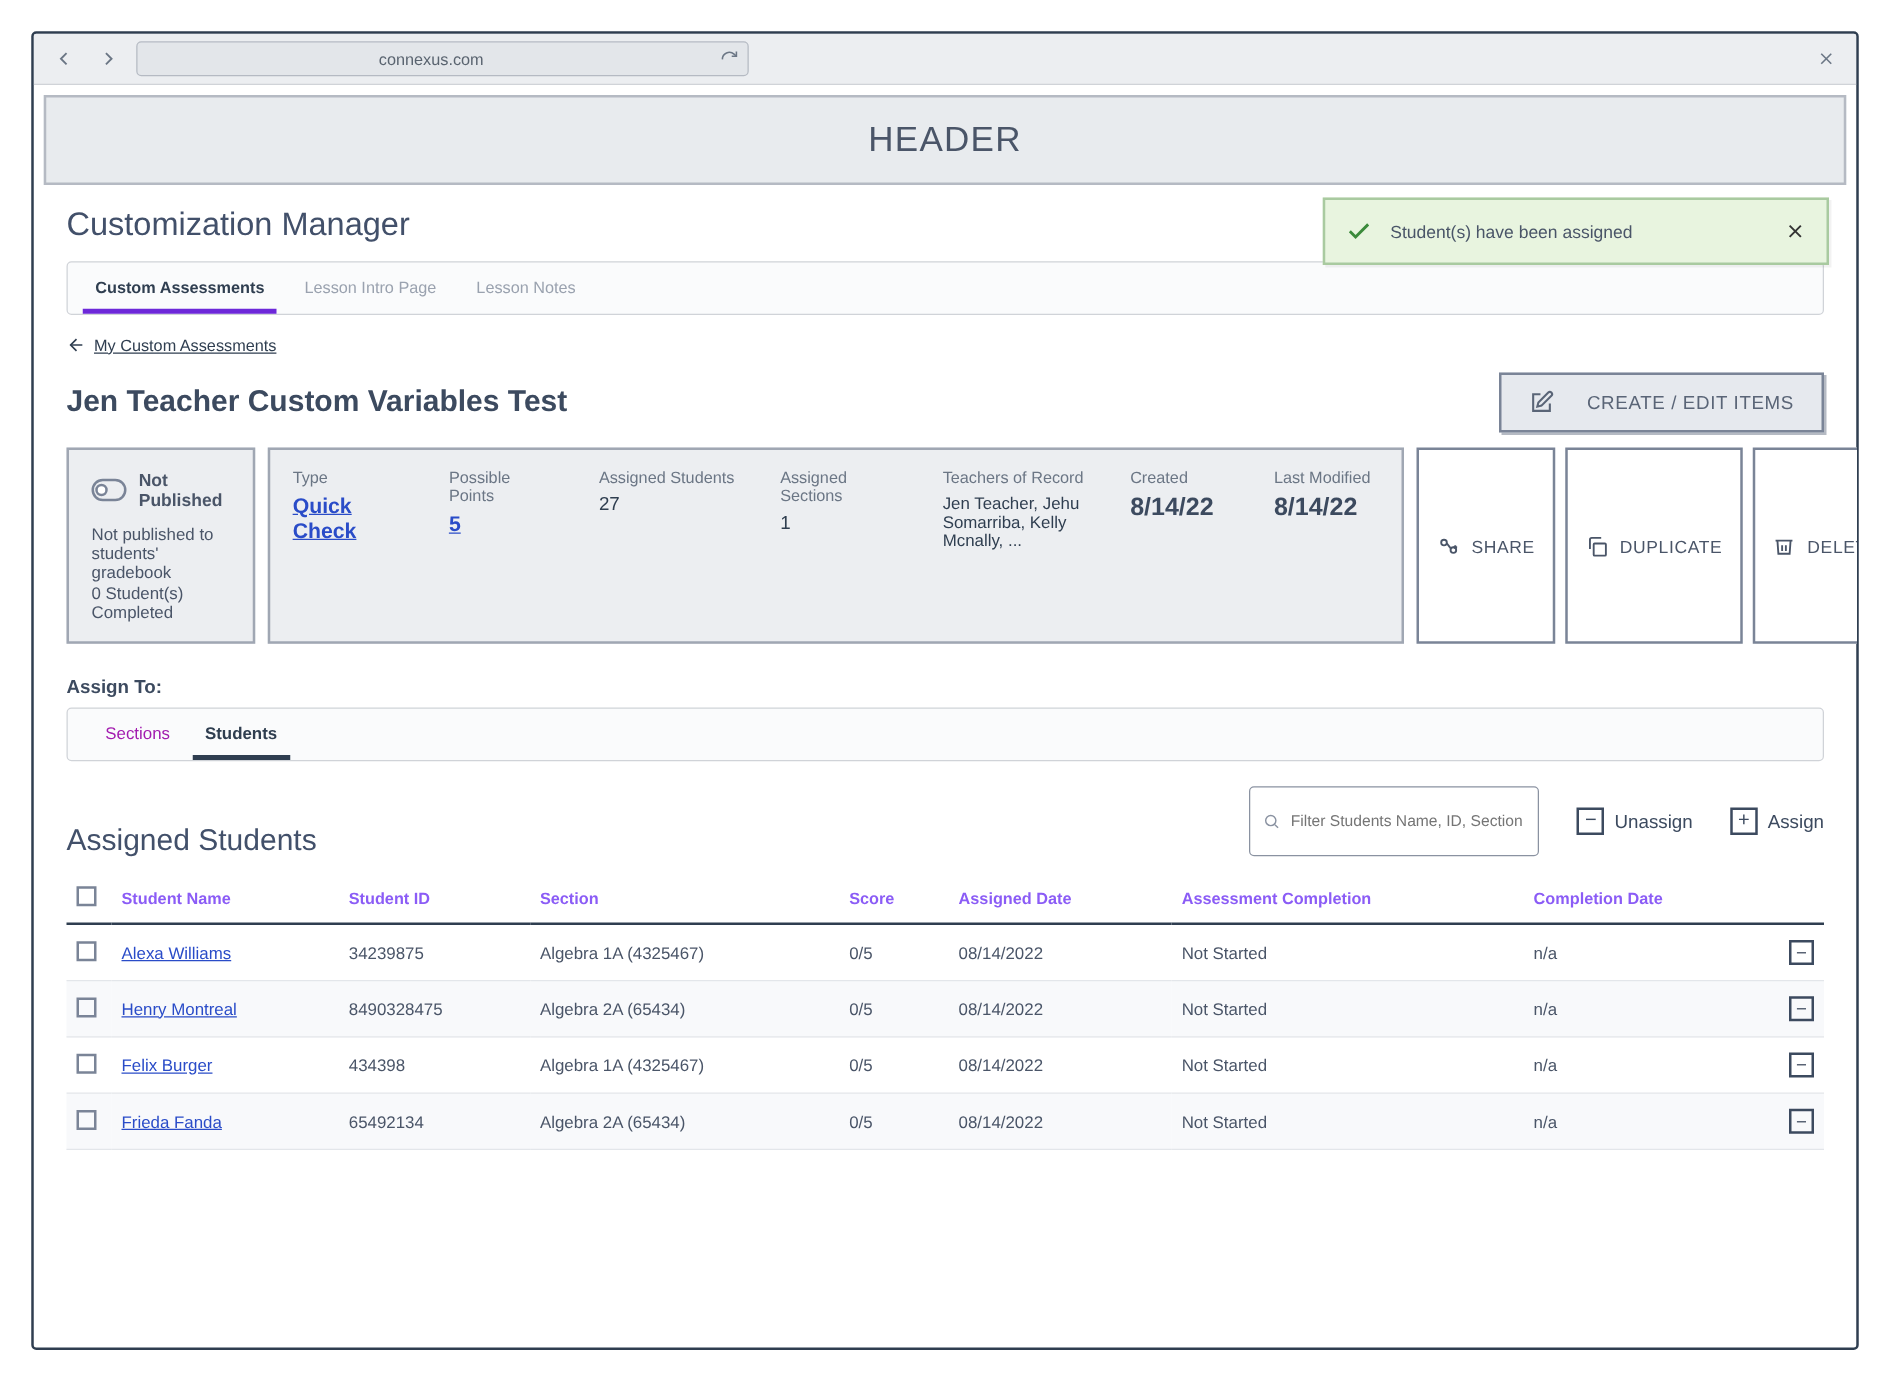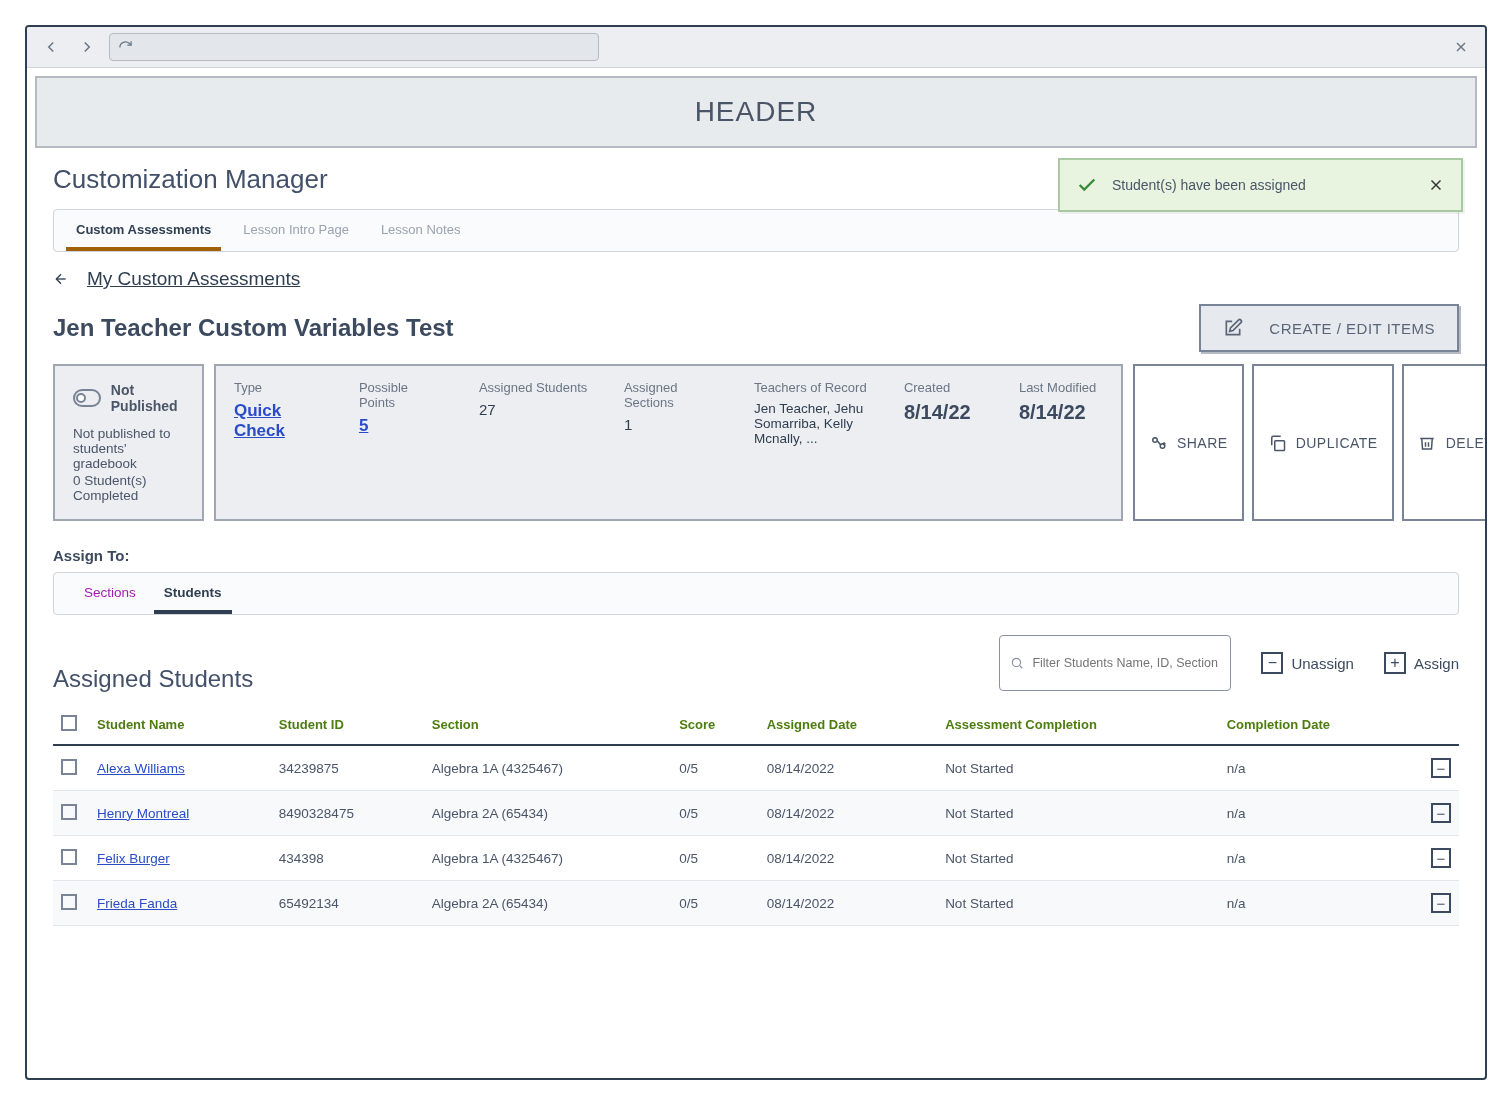--- a/index.html
+++ b/index.html
@@ -109,30 +109,30 @@
   }
   .top-tab {
     padding: 12px 10px 10px 10px;
     font-size: 13px;
     color:#9aa2af;
     cursor:pointer;
   }
   .top-tab.active {
     color:#2f3e50;
     font-weight: 700;
-    border-bottom: 4px solid #a16207;
+    border-bottom: 4px solid #6d28d9;
   }
 
   .breadcrumb {
     display:flex;
     align-items:center;
-    gap:18px;
+    gap:6px;
     margin-bottom: 14px;
     color:#2f3e50;
-    font-size: 19px;
+    font-size: 13px;
   }
   .breadcrumb a { color:#2f3e50; text-decoration: underline; cursor:pointer; }
 
   .assessment-title-row {
     display:flex;
     align-items:center;
     justify-content:space-between;
     margin-bottom: 12px;
   }
   .assessment-title {
@@ -234,21 +234,21 @@
     width:22px;height:22px;border:2px solid #3c4a5f;display:flex;align-items:center;justify-content:center;
     font-size:16px;line-height:1;
   }
 
   .table-title { font-size:24px;color:#42506a;margin-bottom:8px;font-weight:400; }
 
   table.data {
     width:100%; border-collapse:collapse; font-size:13.5px;
   }
   table.data thead th {
-    text-align:left; font-weight:700;color:#4d7c0f;
+    text-align:left; font-weight:700;color:#8b5cf6;
     border-bottom: 2px solid #2f3e50; padding: 10px 8px;
     font-size: 13px;
   }
   table.data tbody td {
     padding: 12px 8px; color:#4a5568;
     border-bottom: 1px solid #e3e6ea;
   }
   table.data tbody tr.even { background:#f8f9fb; }
   .chk { width:16px;height:16px;border:2px solid #7a8497;display:inline-block;cursor:pointer; }
   .student-link { color:#2a4cc8; text-decoration:underline; cursor:pointer; }
@@ -270,20 +270,21 @@
       <svg width="18" height="18" viewBox="0 0 24 24" fill="none" stroke="currentColor" stroke-width="2">
           <polyline points="15 18 9 12 15 6"></polyline>
         </svg>
     </div>
     <div class="nav-arrow">
       <svg width="18" height="18" viewBox="0 0 24 24" fill="none" stroke="currentColor" stroke-width="2">
           <polyline points="9 18 15 12 9 6"></polyline>
         </svg>
     </div>
     <div class="url-box">
+      <span class="url-text">connexus.com</span>
       <span class="reload-icon">
         <svg width="15" height="15" viewBox="0 0 24 24" fill="none" stroke="currentColor" stroke-width="2">
             <path d="M21 2v6h-6"></path>
             <path d="M3 12a9 9 0 0 1 15-6.7L21 8"></path>
           </svg>
       </span>
     </div>
     <div style="flex:1"></div>
     <div class="close-window">
       <svg width="16" height="16" viewBox="0 0 24 24" fill="none" stroke="currentColor" stroke-width="2">

